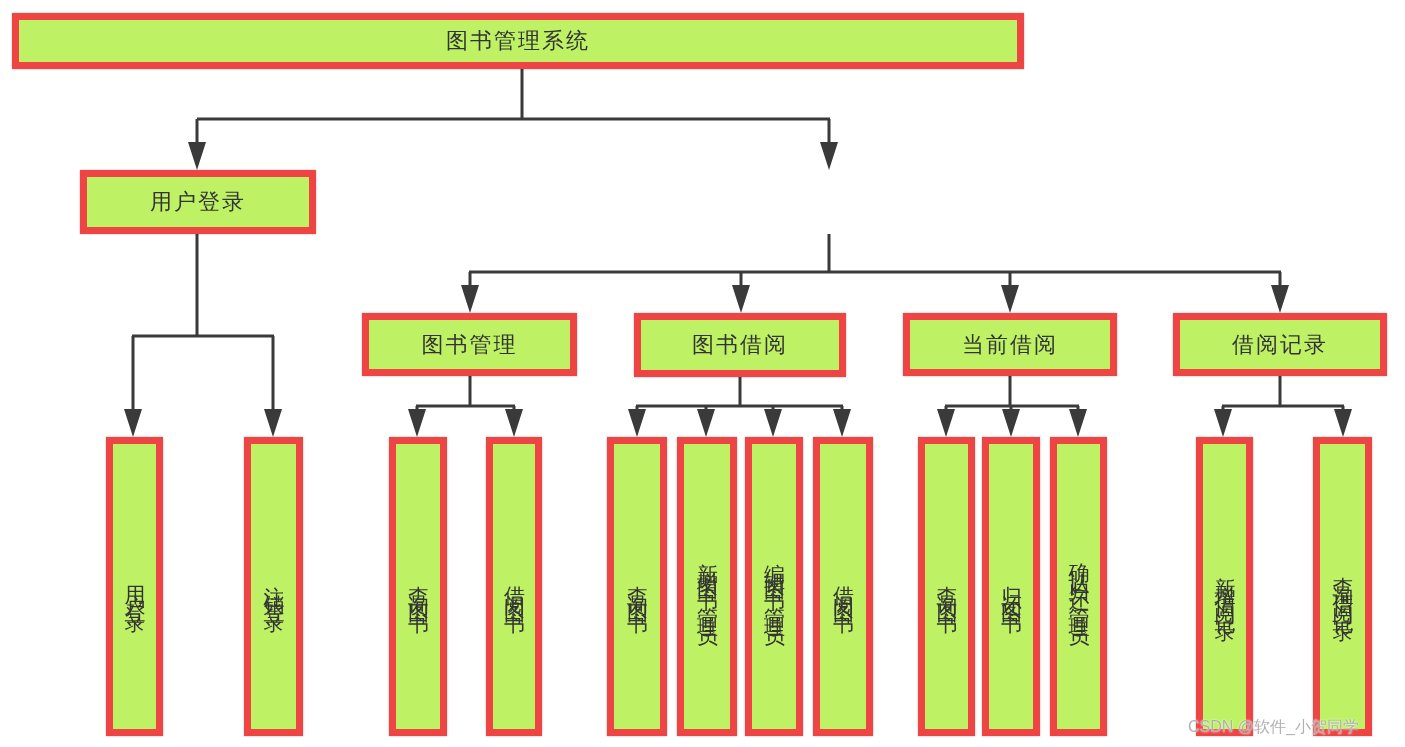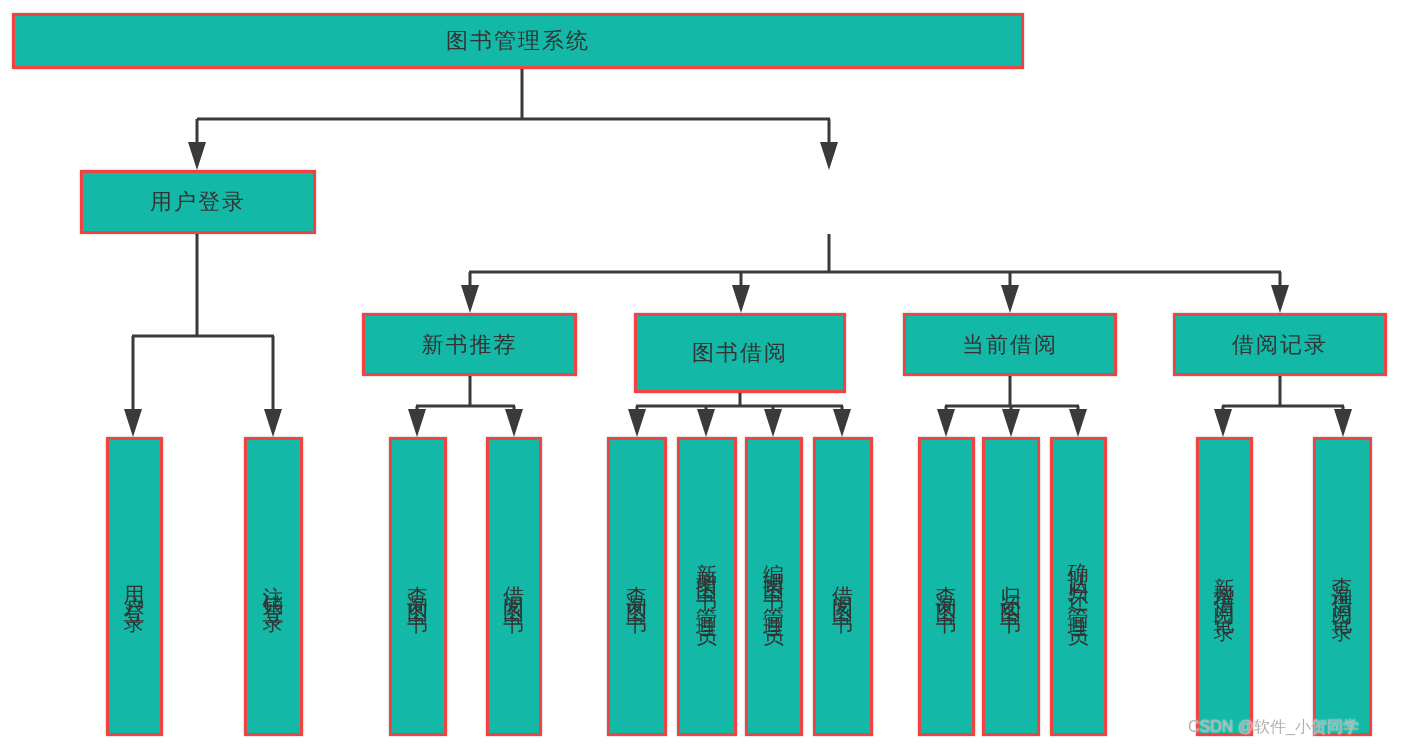--- a/index.html
+++ b/index.html
@@ -17,28 +17,29 @@
   }
   .connectors {
     position: absolute;
     left: 0;
     top: 0;
     z-index: 1;
   }
   .box {
     position: absolute;
     box-sizing: border-box;
-    border: 3px solid #ef4444;
-    background: #14b8a6;
+    border: 7px solid #ef4444;
+    background: #bef264;
     color: #333333;
     display: flex;
     align-items: center;
     justify-content: center;
     z-index: 2;
     box-shadow: 0 0 2px rgba(0,0,0,0.30);
+    font-family: Liberation Serif, serif;
   }
   .box.h span {
     font-size: 22px;
     letter-spacing: 2px;
     white-space: nowrap;
   }
   .box.v span {
     writing-mode: vertical-rl;
     text-orientation: mixed;
     font-size: 21px;
@@ -88,23 +89,23 @@
 
   <div class="box h" style="left:12px; top:13px; width:1012px; height:56px;">
     <span>图书管理系统</span>
   </div>
 
   <div class="box h" style="left:80px; top:170px; width:236px; height:64px;">
     <span>用户登录</span>
   </div>
 
   <div class="box h" style="left:362px; top:313px; width:215px; height:63px;">
-    <span>新书推荐</span>
+    <span>图书管理</span>
   </div>
-  <div class="box h" style="left:634px; top:313px; width:212px; height:80px;">
+  <div class="box h" style="left:634px; top:313px; width:212px; height:64px;">
     <span>图书借阅</span>
   </div>
   <div class="box h" style="left:903px; top:313px; width:214px; height:63px;">
     <span>当前借阅</span>
   </div>
   <div class="box h" style="left:1173px; top:313px; width:214px; height:63px;">
     <span>借阅记录</span>
   </div>
 
   <div class="box v leaf" style="left:106px; width:57px;">

